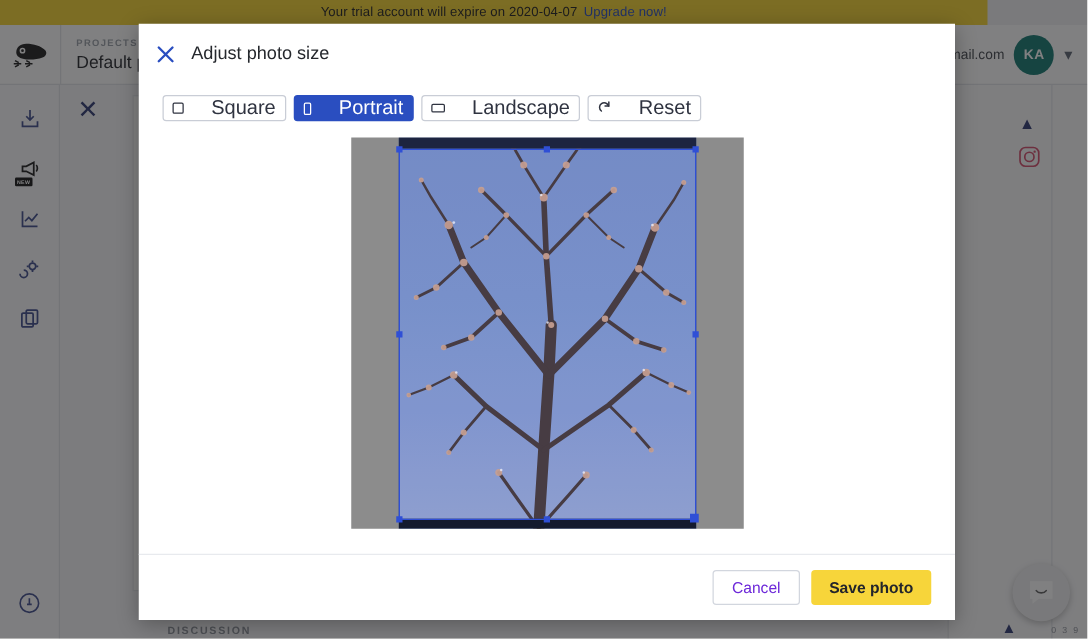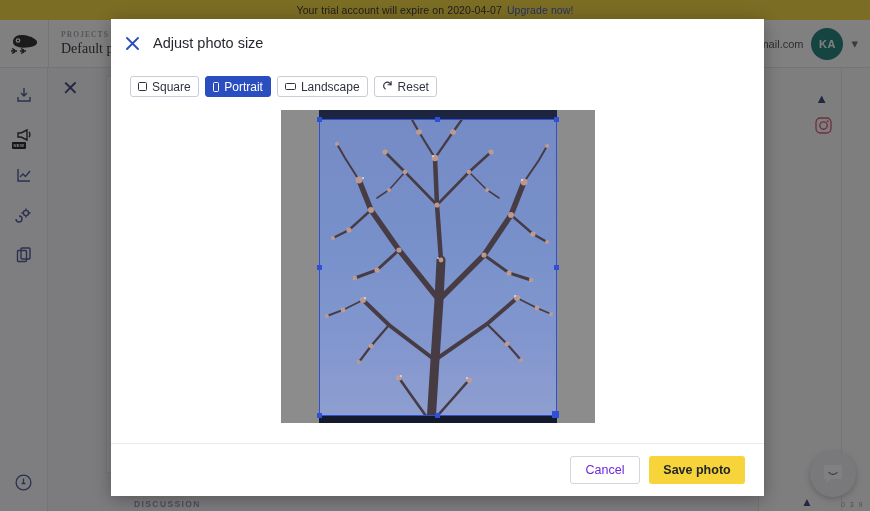--- a/index.html
+++ b/index.html
@@ -9,35 +9,35 @@
     font-family: "Liberation Sans", sans-serif;
     background: #fff;
   }
 
   #root { position: relative; width: 870px; height: 511px; overflow: hidden; }
 
   
   #bg-app { position: absolute; inset: 0; background: #f1f2f4; }
 
   .trial-banner {
-    position: absolute; left: 0; top: 0; width: 870px; height: 20px;
+    position: absolute; left: 0; top: 0; width: 790px; height: 20px;
     background: #f6d32d;
     display: flex; align-items: center; justify-content: center;
     font-size: 10.5px; color: #1d1d1d; letter-spacing: .1px;
   }
   .trial-banner .upgrade { color: #2a4ec0; margin-left: 5px; }
 
   .app-header {
     position: absolute; left: 0; top: 20px; width: 870px; height: 48px;
     background: #ffffff; border-bottom: 1px solid #e2e4e8;
     display: flex; align-items: center;
   }
   .logo-box { width: 48px; height: 48px; display: flex; align-items: center; justify-content: center; }
   .hdr-divider { width: 1px; height: 48px; background: #e2e4e8; }
-  .proj-block { padding-left: 12px; display: flex; flex-direction: column; justify-content: center; height: 48px; font-family: Liberation Serif, serif; }
+  .proj-block { padding-left: 12px; display: flex; flex-direction: column; justify-content: center; height: 48px; }
   .proj-kicker { font-size: 7.5px; letter-spacing: 1.1px; color: #9aa0a8; font-weight: 700; }
   .proj-name { font-size: 14px; color: #1f2126; margin-top: 2px; }
   .hdr-right { margin-left: auto; display: flex; align-items: center; gap: 8px; padding-right: 12px; height: 48px; }
   .hdr-email { font-size: 11px; color: #41454c; }
   .avatar {
     width: 32px; height: 32px; border-radius: 50%;
     background: #0f766e; color: #fff; font-size: 11px; font-weight: 700;
     display: flex; align-items: center; justify-content: center; letter-spacing: .5px;
   }
   .caret-dn { color: #5a6270; font-size: 13px; line-height: 1; }
@@ -86,22 +86,22 @@
   }
   .modal-head { height: 48px; display: flex; align-items: center; padding-left: 13px; gap: 12px; flex: 0 0 48px; }
   .modal-close { color: #2a4ec0; display: flex; align-items: center; }
   .modal-title { font-size: 14.5px; color: #25282d; }
 
   .modal-body { flex: 1; display: flex; flex-direction: column; align-items: center; }
 
   .ratio-bar { display: flex; gap: 6px; align-self: flex-start; margin-left: 19px; margin-top: 9px; }
   .rbtn {
     height: 21px; border: 1px solid #c9cdd6; border-radius: 3px; background: #fff;
-    display: flex; align-items: center; gap: 5px; padding: 0 7px;
-    font-size: 12px; color: #2f3340;
+    display: flex; align-items: center; gap: 22px; padding: 0 7px;
+    font-size: 16px; color: #2f3340;
   }
   .rbtn.active { background: #2a4ec0; border-color: #2a4ec0; color: #fff; }
   .rbtn .sq { width: 9px; height: 9px; border: 1.3px solid #2f3340; border-radius: 1.5px; }
   .rbtn .pt { width: 6.5px; height: 10px; border: 1.3px solid #fff; border-radius: 1.5px; }
   .rbtn .ls { width: 11px; height: 7.5px; border: 1.3px solid #2f3340; border-radius: 1.5px; }
 
   .photo-stage {
     position: relative; margin-top: 13px; width: 314px; height: 313px;
     background: #8c8c8c; overflow: hidden;
   }

